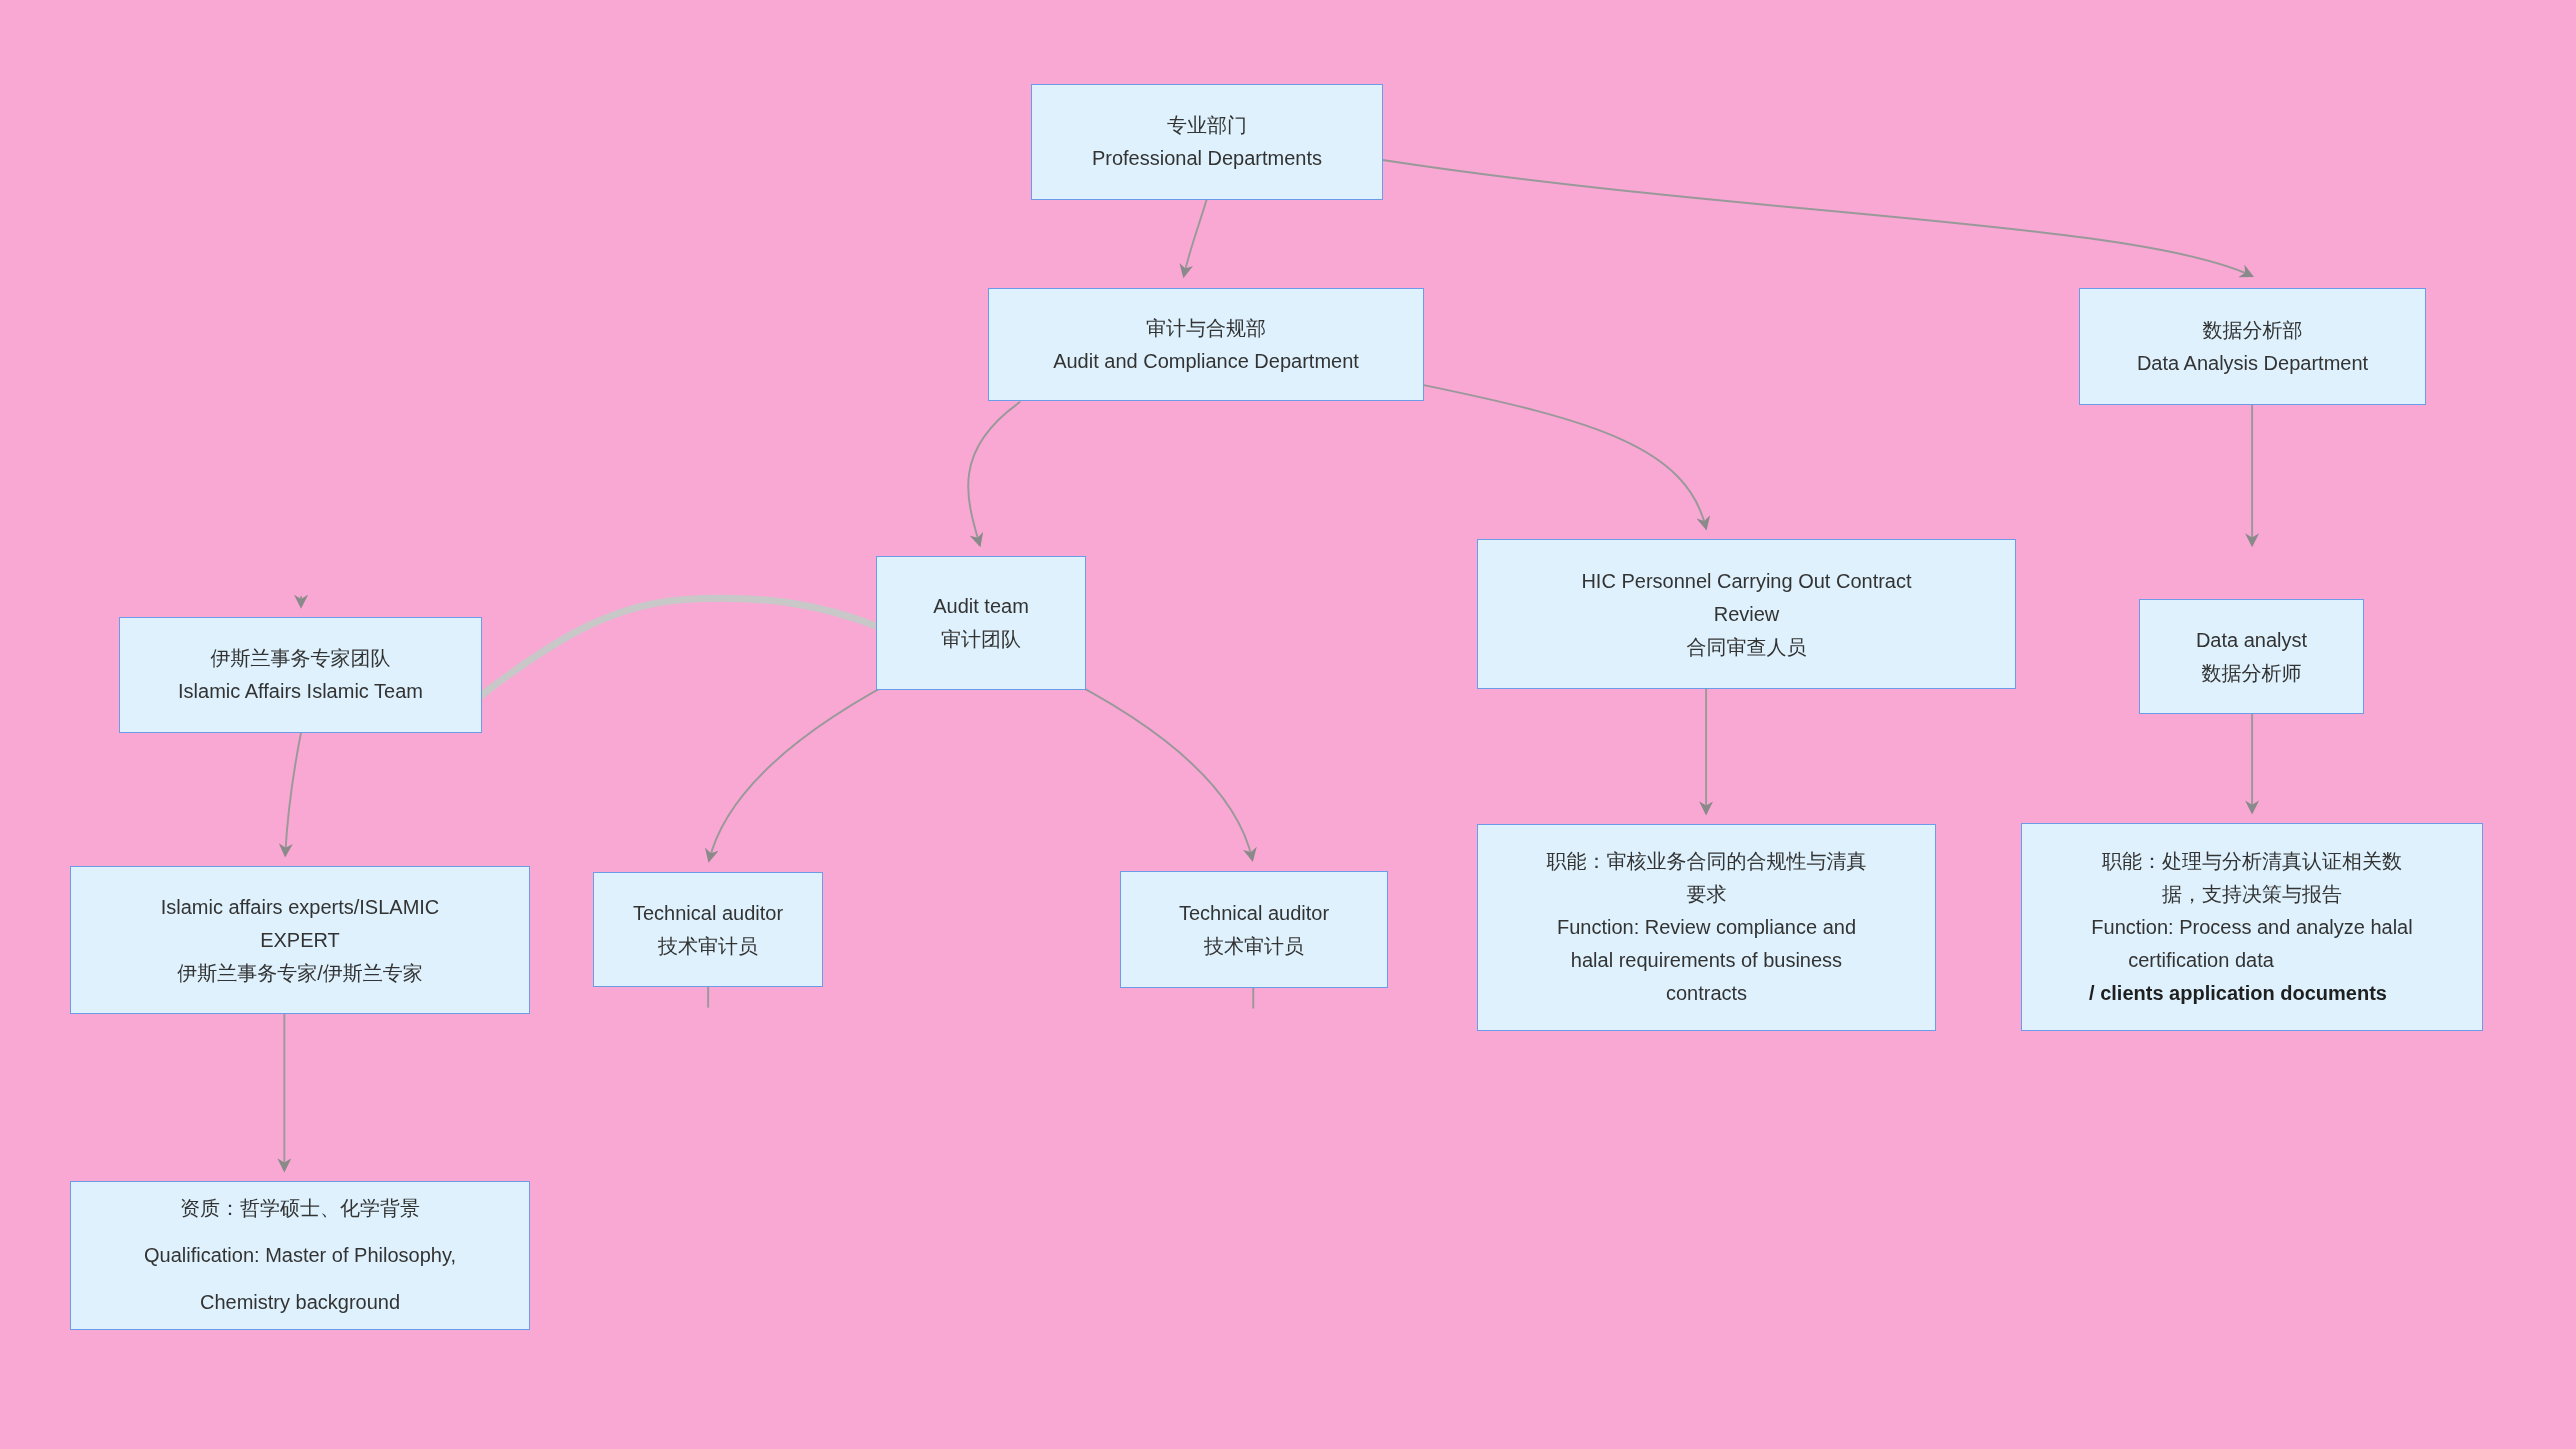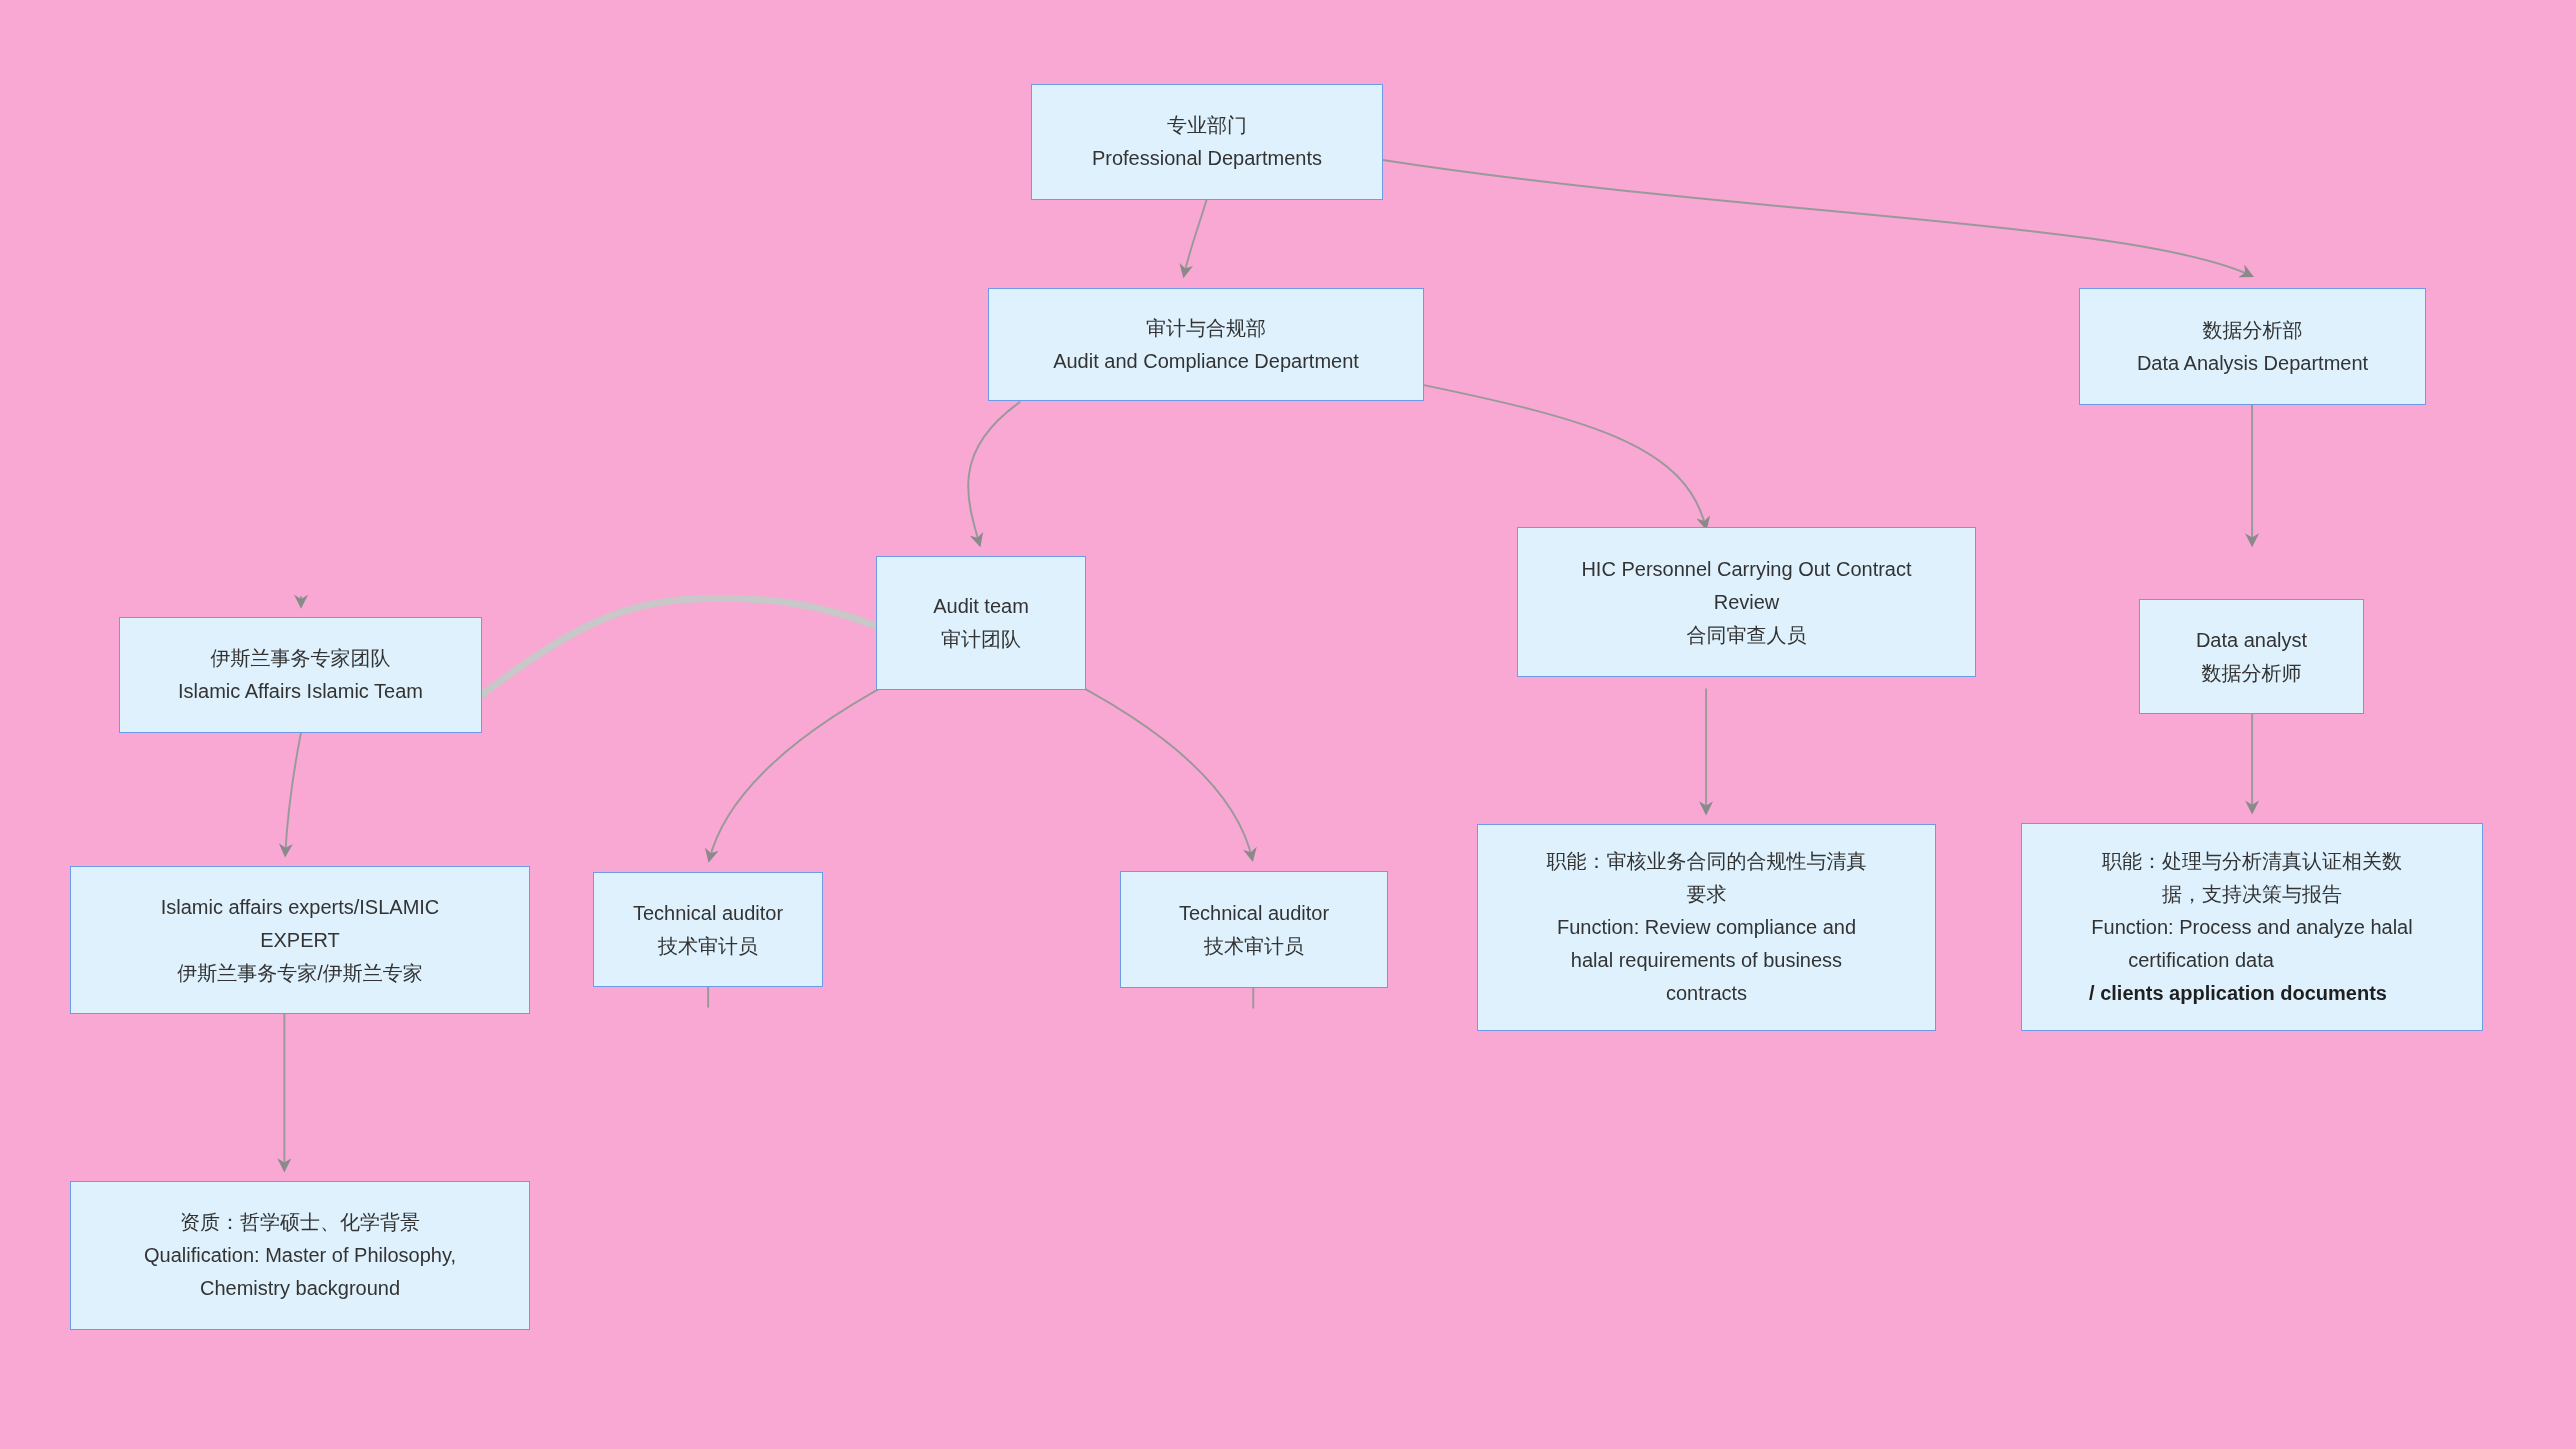--- a/index.html
+++ b/index.html
@@ -94,21 +94,21 @@
         <div class="line">Audit and Compliance Department</div>
       </div>
       <div class="node" style="left: 2079px; top: 288px; width: 347px; height: 117px;">
         <div class="line">数据分析部</div>
         <div class="line">Data Analysis Department</div>
       </div>
       <div class="node" style="left: 876px; top: 556px; width: 210px; height: 134px; align-items: center;">
         <div class="line">Audit team</div>
         <div class="line">审计团队</div>
       </div>
-      <div class="node" style="left: 1477px; top: 527px; width: 459px; height: 150px; margin-left: 40px;">
+      <div class="node" style="left: 1477px; top: 539px; width: 539px; height: 150px;">
         <div class="line">HIC Personnel Carrying Out Contract</div>
         <div class="line">Review</div>
         <div class="line">合同审查人员</div>
       </div>
       <div class="node" style="left: 2139px; top: 556px; width: 225px; height: 115px; margin-top: 43px;">
         <div class="line">Data analyst</div>
         <div class="line">数据分析师</div>
       </div>
       <div class="node" style="left: 119px; top: 617px; width: 363px; height: 116px;">
         <div class="line">伊斯兰事务专家团队</div>
@@ -134,20 +134,20 @@
         <div class="line">halal requirements of business</div>
         <div class="line">contracts</div>
       </div>
       <div class="node" style="left: 2021px; top: 823px; width: 462px; height: 208px;">
         <div class="line">职能：处理与分析清真认证相关数</div>
         <div class="line">据，支持决策与报告</div>
         <div class="line">Function: Process and analyze halal</div>
         <div class="line" style="transform: translateX(-51px);">certification data</div>
         <div class="line bold" style="transform: translateX(-14px);">/ clients application documents</div>
       </div>
-      <div class="node" style="left: 70px; top: 1181px; width: 460px; height: 149px;">
+      <div class="node" style="left: 70px; top: 1181px; width: 460px; height: 149px; gap: 14px;">
         <div class="line">资质：哲学硕士、化学背景</div>
         <div class="line">Qualification: Master of Philosophy,</div>
         <div class="line">Chemistry background</div>
       </div>
     </div>
 </div>
 
 
 </body></html>

